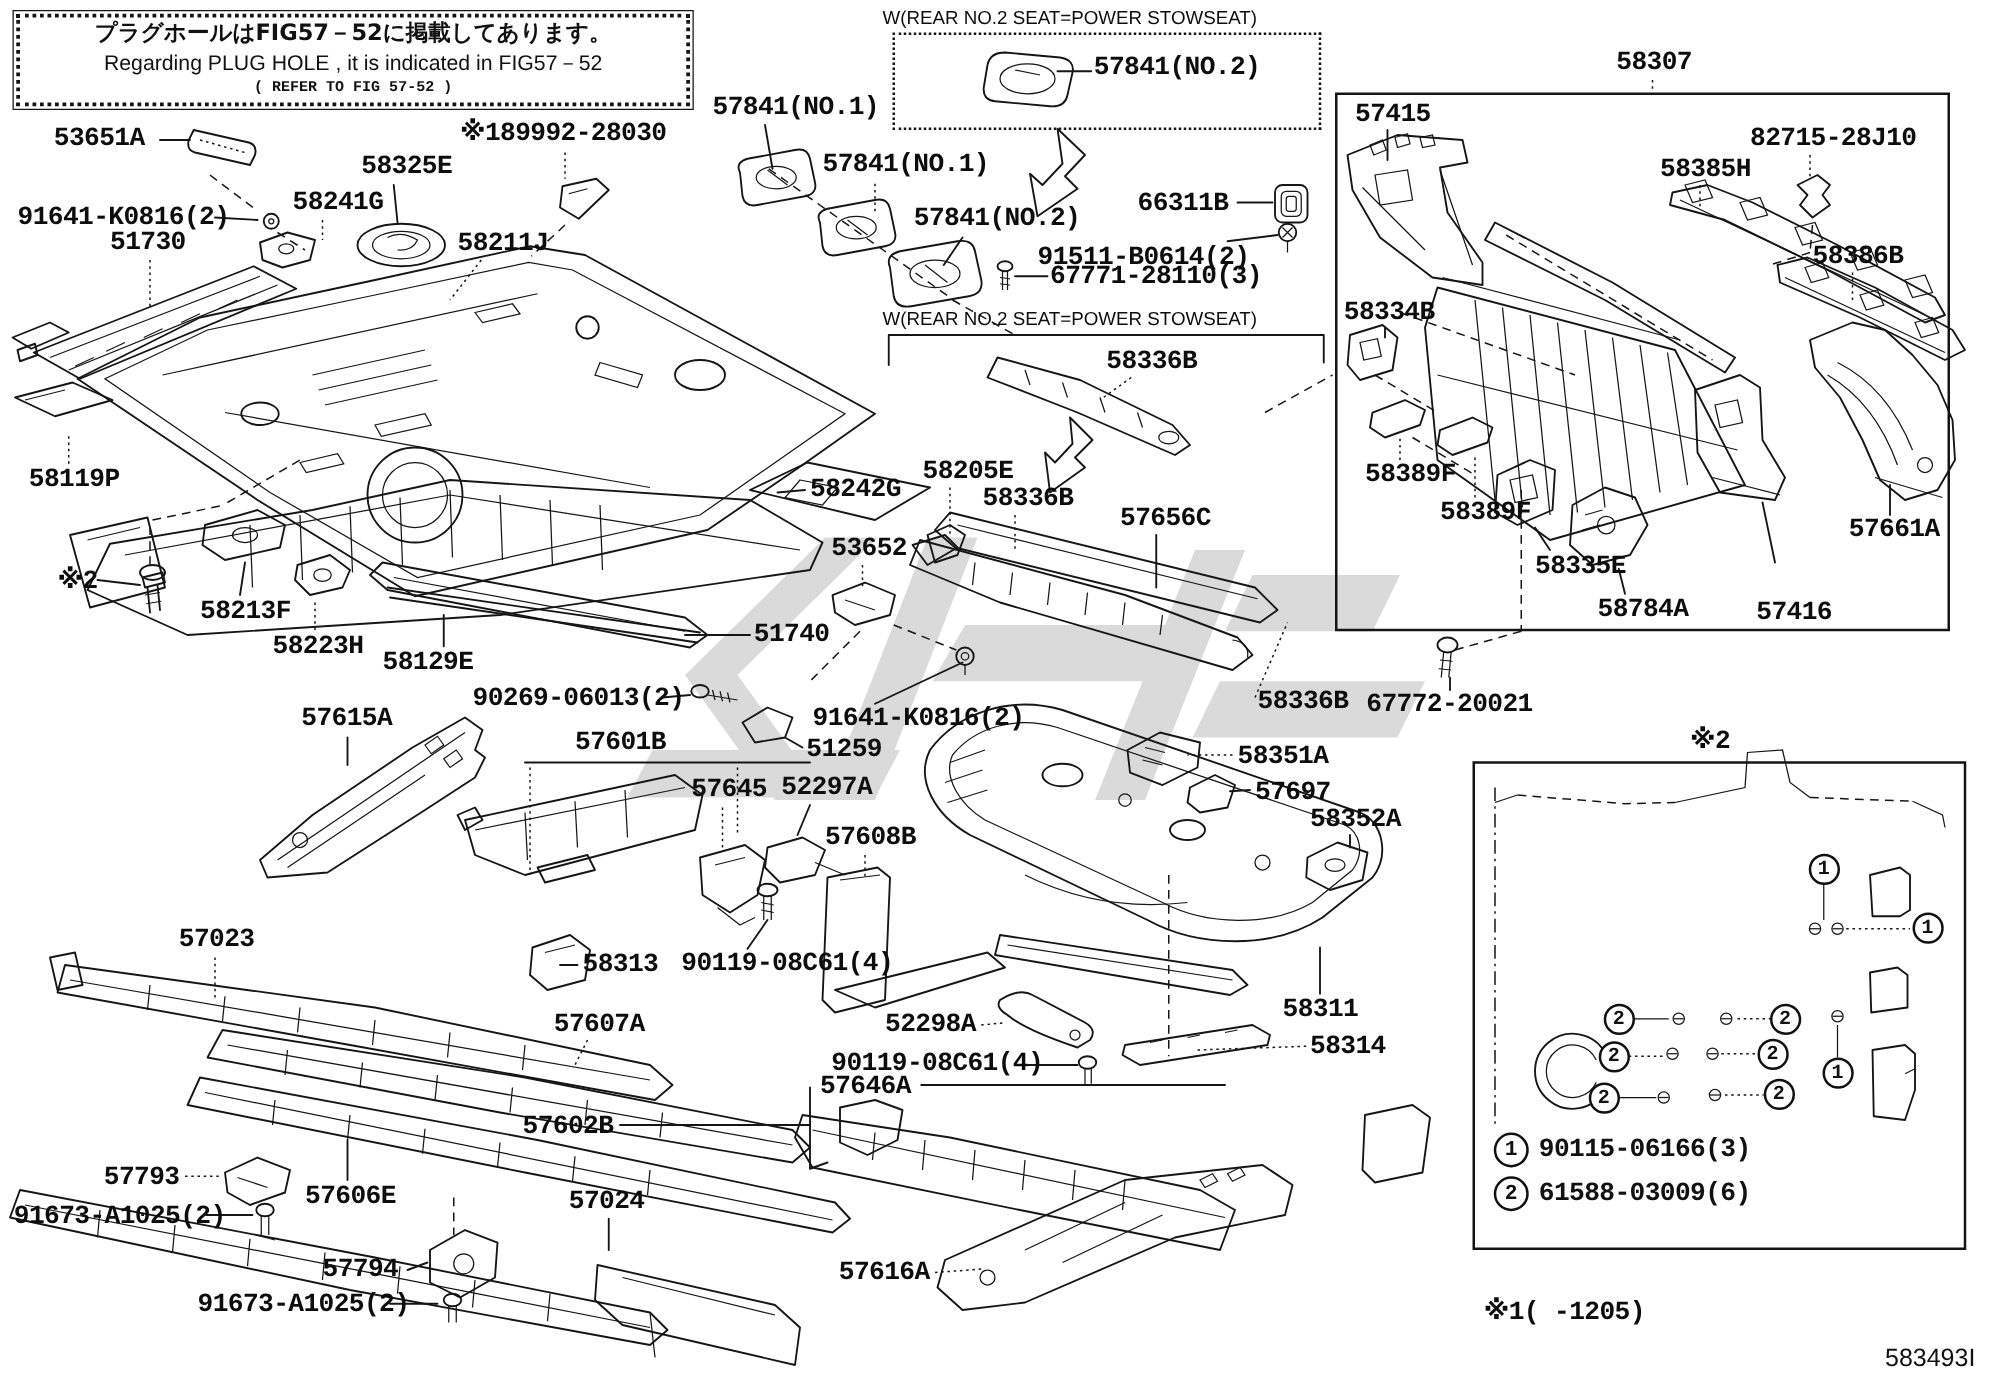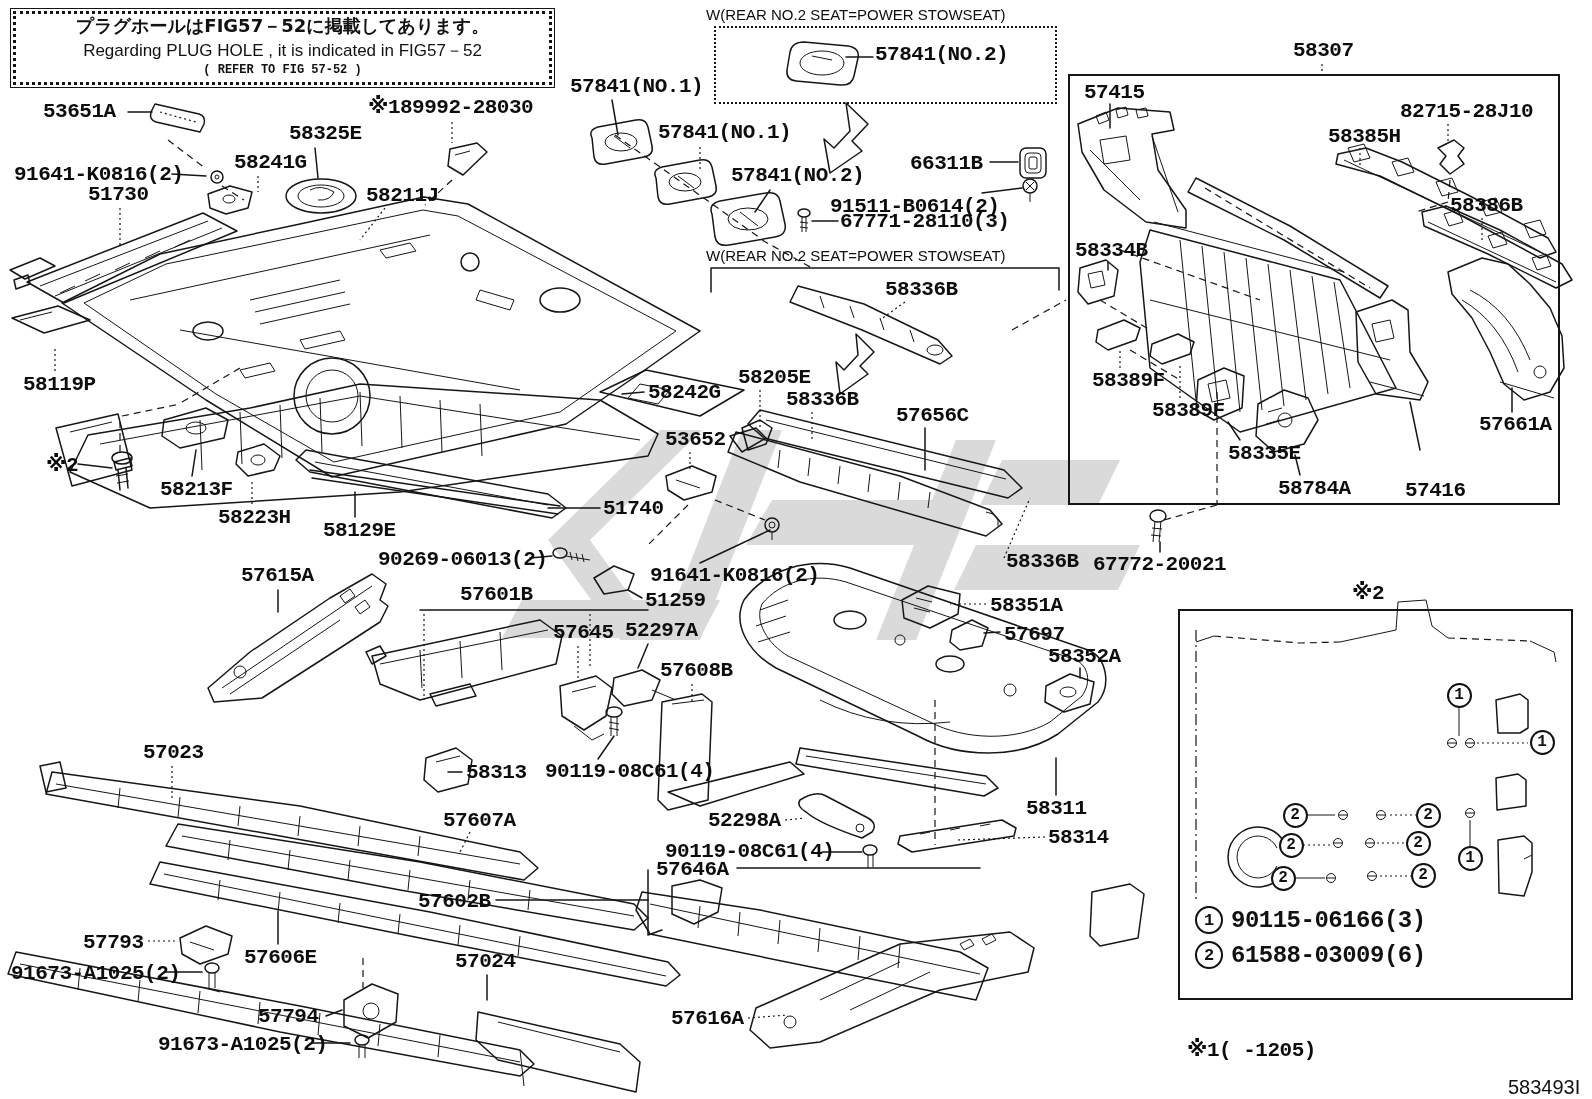--- a/index.html
+++ b/index.html
@@ -28,21 +28,21 @@
   .infobox-inner .en{font-size:17px;}
   .infobox-inner .ref{font-size:12px;font-weight:bold;font-family:"Liberation Mono","DejaVu Sans Mono",monospace;}
   .marker{position:absolute;width:25px;height:25px;border:2px solid #111;border-radius:50%;
           box-sizing:border-box;display:flex;align-items:center;justify-content:center;
           font-family:"Liberation Mono","DejaVu Sans Mono",monospace;font-weight:bold;font-size:16px;
           background:#fff;z-index:3;}
   .legendrow{position:absolute;display:flex;align-items:center;gap:8px;z-index:3;}
   .lcirc{display:flex;width:28px;height:28px;border:2px solid #111;border-radius:50%;box-sizing:border-box;
          align-items:center;justify-content:center;font-family:"Liberation Mono","DejaVu Sans Mono",monospace;
          font-weight:bold;font-size:17px;background:#fff;}
-  .ltext{font-family:"Liberation Mono","DejaVu Sans Mono",monospace;font-weight:bold;font-size:24px;letter-spacing:-0.5px;}
+  .ltext{font-family:"Liberation Mono","DejaVu Sans Mono",monospace;font-weight:bold;font-size:21px;letter-spacing:-0.5px;}
   .figcode{position:absolute;font-size:20px;font-family:"Liberation Sans","DejaVu Sans",sans-serif;}
 </style>
 </head>
 <body>
 
 <div class="canvas">
 
   <svg class="art" width="1592" height="1099" viewBox="0 0 1592 1099">
 
     <g class="wm" fill="#bcbcbc" opacity="0.55">
@@ -460,21 +460,21 @@
       <div class="plabel" style="left: 648px; top: 382px;">58242G</div>
       <div class="plabel" style="left: 665px; top: 429px;">53652</div>
       <div class="plabel" style="left: 603px; top: 498px;">51740</div>
       <div class="plabel" style="left: 378px; top: 549px;">90269-06013(2)</div>
       <div class="plabel" style="left: 650px; top: 565px;">91641-K0816(2)</div>
       <div class="plabel" style="left: 645px; top: 590px;">51259</div>
       <div class="plabel" style="left: 23px; top: 374px;">58119P</div>
       <div class="plabel" style="left: 46px; top: 455px;">※2</div>
       <div class="plabel" style="left: 160px; top: 479px;">58213F</div>
       <div class="plabel" style="left: 218px; top: 507px;">58223H</div>
-      <div class="plabel" style="left: 323px; top: 520px;">58129E</div>
+      <div class="plabel" style="left: 306px; top: 520px;">58129E</div>
       <div class="plabel" style="left: 241px; top: 565px;">57615A</div>
       <div class="plabel" style="left: 460px; top: 584px;">57601B</div>
       <div class="plabel" style="left: 553px; top: 622px;">57645</div>
       <div class="plabel" style="left: 625px; top: 620px;">52297A</div>
       <div class="plabel" style="left: 660px; top: 660px;">57608B</div>
       <div class="plabel" style="left: 143px; top: 742px;">57023</div>
       <div class="plabel" style="left: 466px; top: 762px;">58313</div>
       <div class="plabel" style="left: 545px; top: 761px;">90119-08C61(4)</div>
       <div class="plabel" style="left: 443px; top: 810px;">57607A</div>
       <div class="plabel" style="left: 708px; top: 810px;">52298A</div>

